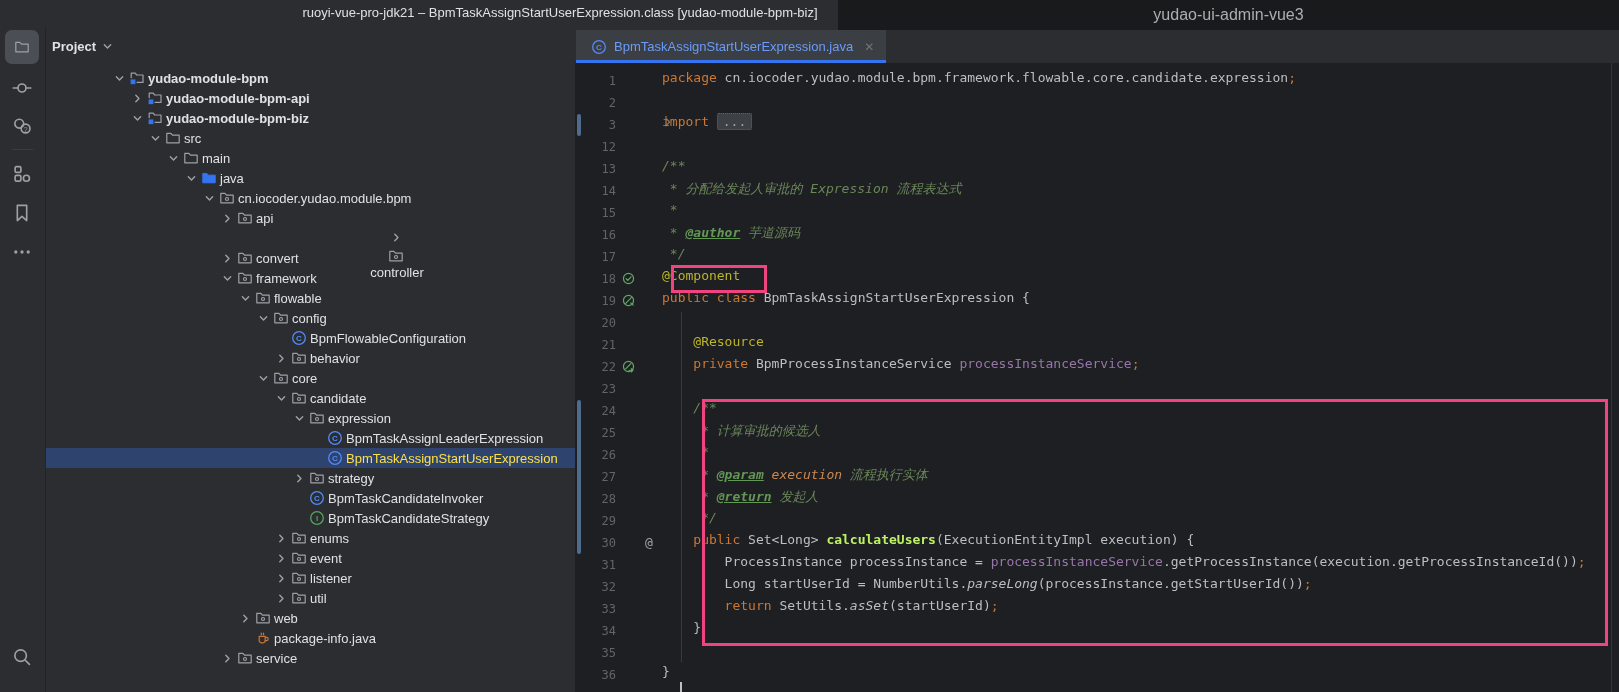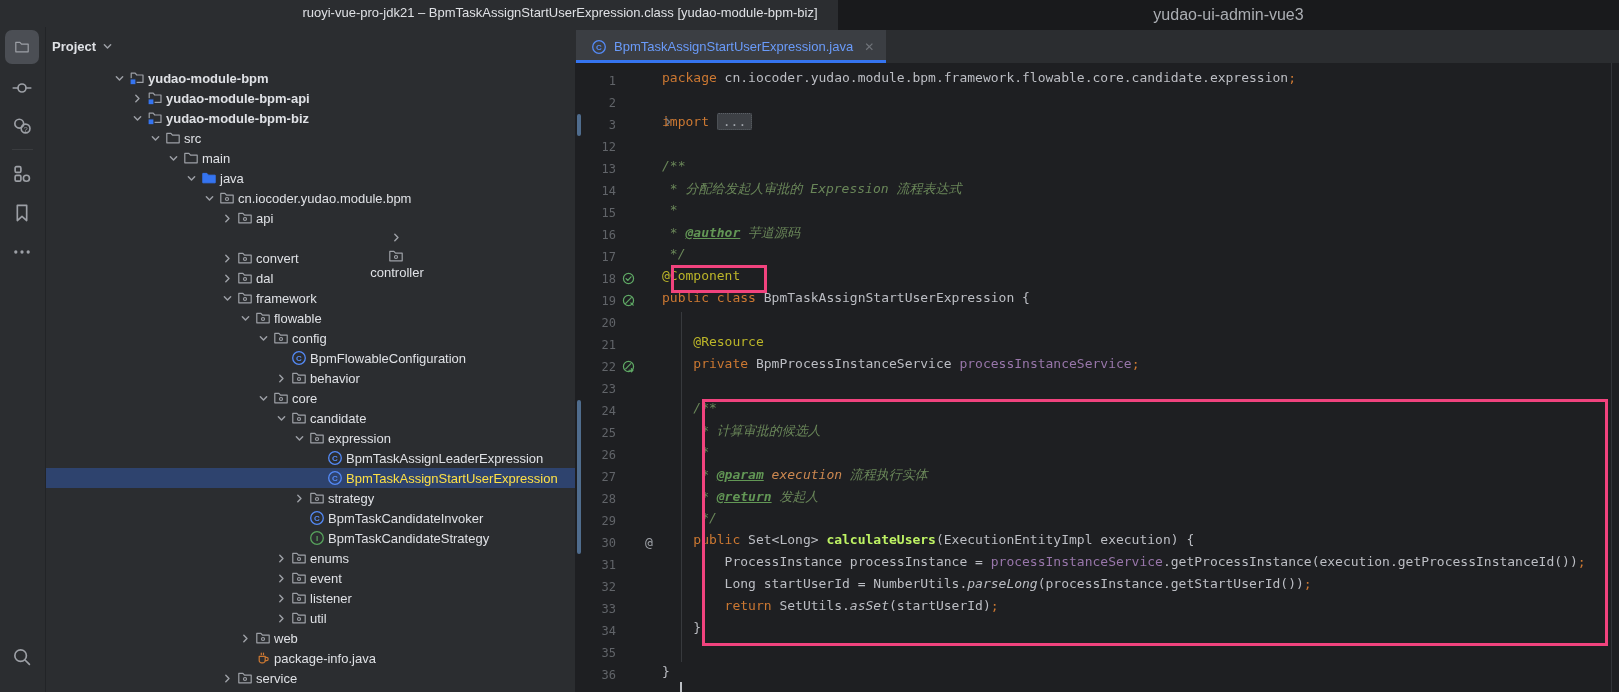--- a/index.html
+++ b/index.html
@@ -286,34 +286,20 @@
             <svg width="16" height="16" viewBox="0 0 16 16">
               <path fill="none" stroke="#9da0a6" stroke-width="1.2" stroke-linecap="round" stroke-linejoin="round" d="M1.8 3.4 h4.1 l1.6 1.8 h6.7 v7.6 h-12.4 z"></path>
               <circle fill="none" stroke="#9da0a6" stroke-width="1.2" stroke-linecap="round" stroke-linejoin="round" cx="8" cy="9" r="1.5"></circle>
             </svg>
           </span>
           <span class="t-label">convert</span>
         </div>
         <div class="tree-row" style="padding-left: 172px;">
           <span class="chev">
             <svg width="9" height="9" viewBox="0 0 8 8">
-              <polyline points="2.5,1.2 5.3,4 2.5,6.8" fill="none" stroke="#9da0a6" stroke-width="1.3" stroke-linecap="round" stroke-linejoin="round"></polyline>
-            </svg>
-          </span>
-          <span class="t-icon">
-            <svg width="16" height="16" viewBox="0 0 16 16">
-              <path fill="none" stroke="#9da0a6" stroke-width="1.2" stroke-linecap="round" stroke-linejoin="round" d="M1.8 3.4 h4.1 l1.6 1.8 h6.7 v7.6 h-12.4 z"></path>
-              <circle fill="none" stroke="#9da0a6" stroke-width="1.2" stroke-linecap="round" stroke-linejoin="round" cx="8" cy="9" r="1.5"></circle>
-            </svg>
-          </span>
-          <span class="t-label">dal</span>
-        </div>
-        <div class="tree-row" style="padding-left: 172px;">
-          <span class="chev">
-            <svg width="9" height="9" viewBox="0 0 8 8">
               <polyline points="1.2,2.5 4,5.3 6.8,2.5" fill="none" stroke="#9da0a6" stroke-width="1.3" stroke-linecap="round" stroke-linejoin="round"></polyline>
             </svg>
           </span>
           <span class="t-icon">
             <svg width="16" height="16" viewBox="0 0 16 16">
               <path fill="none" stroke="#9da0a6" stroke-width="1.2" stroke-linecap="round" stroke-linejoin="round" d="M1.8 3.4 h4.1 l1.6 1.8 h6.7 v7.6 h-12.4 z"></path>
               <circle fill="none" stroke="#9da0a6" stroke-width="1.2" stroke-linecap="round" stroke-linejoin="round" cx="8" cy="9" r="1.5"></circle>
             </svg>
           </span>
           <span class="t-label">framework</span>

